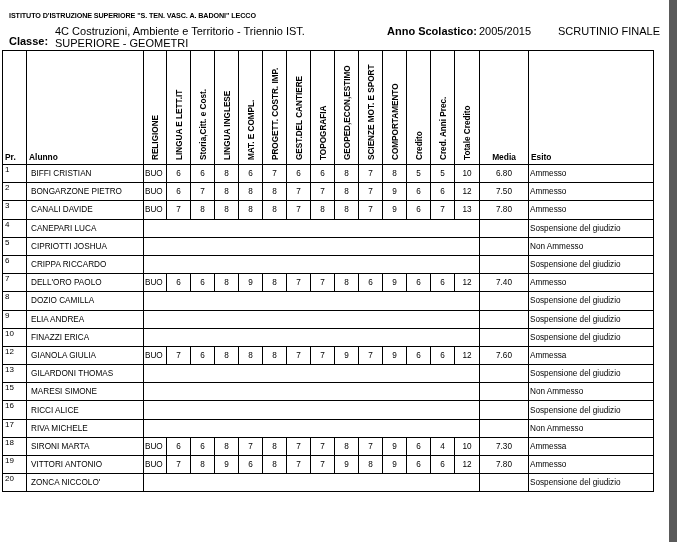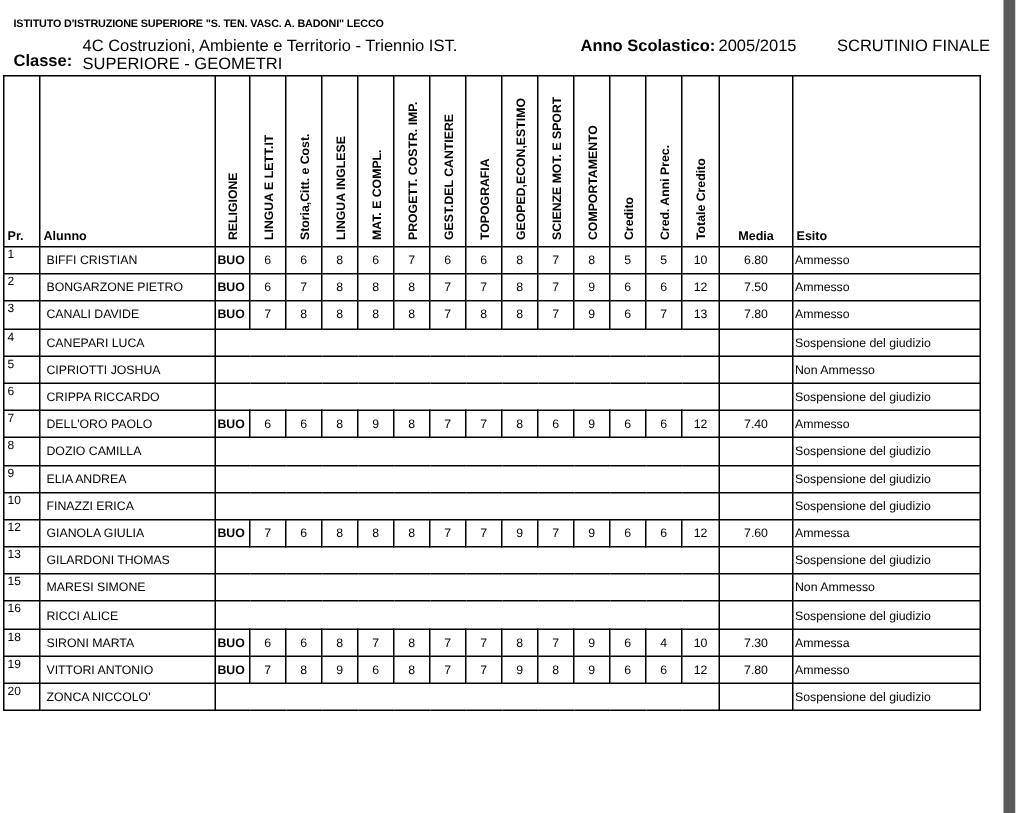--- a/index.html
+++ b/index.html
@@ -40,21 +40,21 @@
   th.rot span {
     position: absolute; left: 50%; bottom: 4px; transform-origin: left bottom;
     transform: translateX(5px) rotate(-90deg); white-space: nowrap; font-size: 8.2px;
   }
   th.plain { text-align: left; padding: 0 0 2px 2px; font-size: 8.4px; }
   th.media { text-align: center; padding-bottom: 2px; font-size: 8.4px; }
   td { height: 17.2px; line-height: 17px; }
   td.pr { text-align: left; vertical-align: top; line-height: 10px; padding-left: 2px; font-size: 8px; }
   td.name { padding-left: 4px; font-size: 8.2px; white-space: nowrap; }
   td.c { text-align: center; font-size: 8.2px; }
-  td.rel { padding-left: 1px; font-size: 8.2px; font-weight: bold; }
+  td.rel { padding-left: 1px; font-size: 8.2px; }
   td.esito { padding-left: 1px; font-size: 8.2px; white-space: nowrap; }
   td.empty { border-left: 1px solid #000; }
 </style>
 </head>
 <body>
 
 <div class="scrollbar"></div>
 
 <div class="school">ISTITUTO D'ISTRUZIONE SUPERIORE "S. TEN. VASC. A. BADONI" LECCO</div>
 <div class="classe-label">Classe:</div>
@@ -292,20 +292,27 @@
         <td class="esito">Non Ammesso</td>
       </tr>
       <tr>
         <td class="pr">16</td>
         <td class="name">RICCI ALICE</td>
         <td class="empty" colspan="14"></td>
         <td class="c"></td>
         <td class="esito">Sospensione del giudizio</td>
       </tr>
       <tr>
+        <td class="pr">17</td>
+        <td class="name">RIVA MICHELE</td>
+        <td class="empty" colspan="14"></td>
+        <td class="c"></td>
+        <td class="esito">Non Ammesso</td>
+      </tr>
+      <tr>
         <td class="pr">18</td>
         <td class="name">SIRONI MARTA</td>
         <td class="rel">BUO</td>
         <td class="c">6</td>
         <td class="c">6</td>
         <td class="c">8</td>
         <td class="c">7</td>
         <td class="c">8</td>
         <td class="c">7</td>
         <td class="c">7</td>

